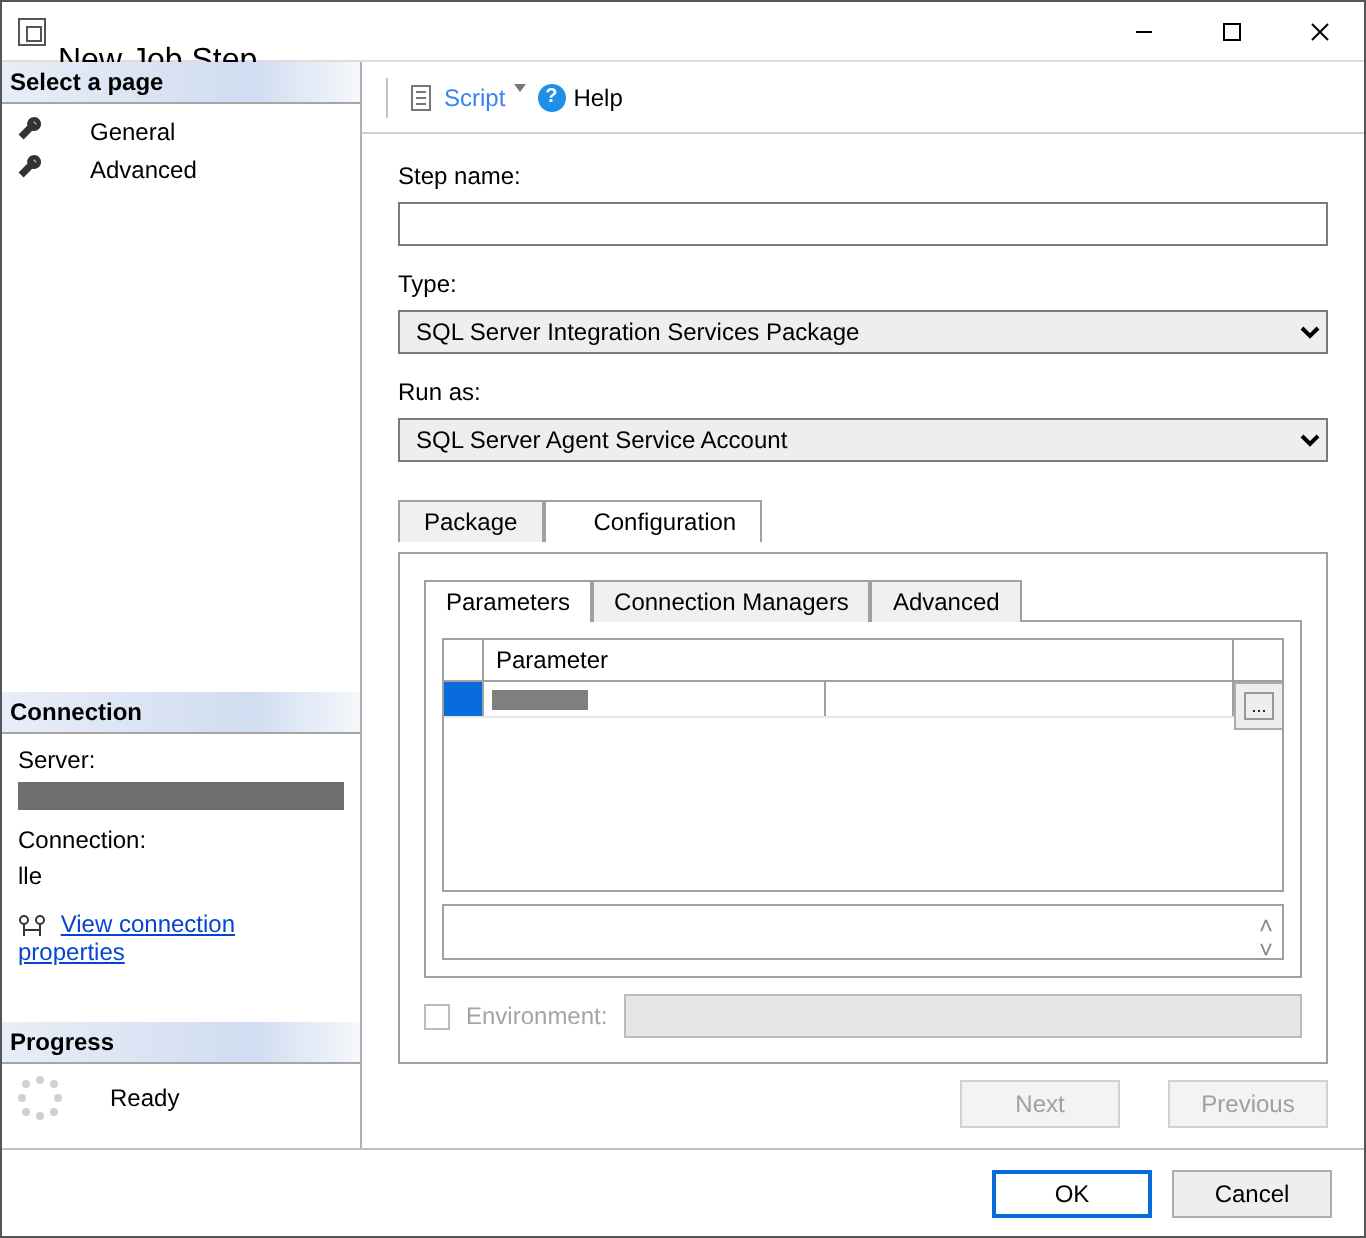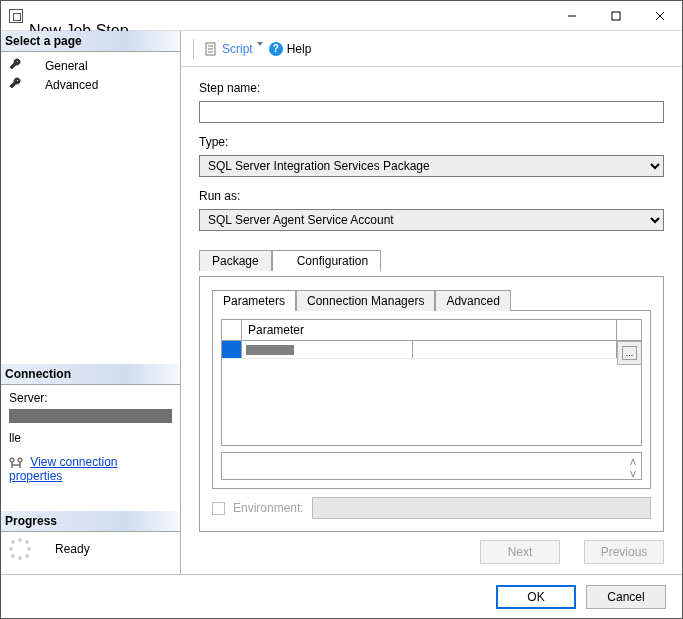--- a/index.html
+++ b/index.html
@@ -144,20 +144,21 @@
           <span>Advanced</span>
         </div>
       </div>
 
       <div class="spacer"></div>
 
       <div class="panel-header">Connection</div>
       <div class="connection-section">
         <div class="conn-label">Server:</div>
         <div class="redacted"></div>
+        <div class="conn-label">Connection:</div>
         <div class="conn-label">lle</div>
         <div style="margin-top:8px;">
           <span class="props-icon">
             <svg width="14" height="12" viewBox="0 0 14 12" stroke="#333" fill="none">
                 <circle cx="3" cy="3" r="2"></circle>
                 <circle cx="11" cy="3" r="2"></circle>
                 <line x1="3" y1="5" x2="3" y2="11"></line>
                 <line x1="11" y1="5" x2="11" y2="11"></line>
                 <line x1="3" y1="8" x2="11" y2="8"></line>
               </svg>

